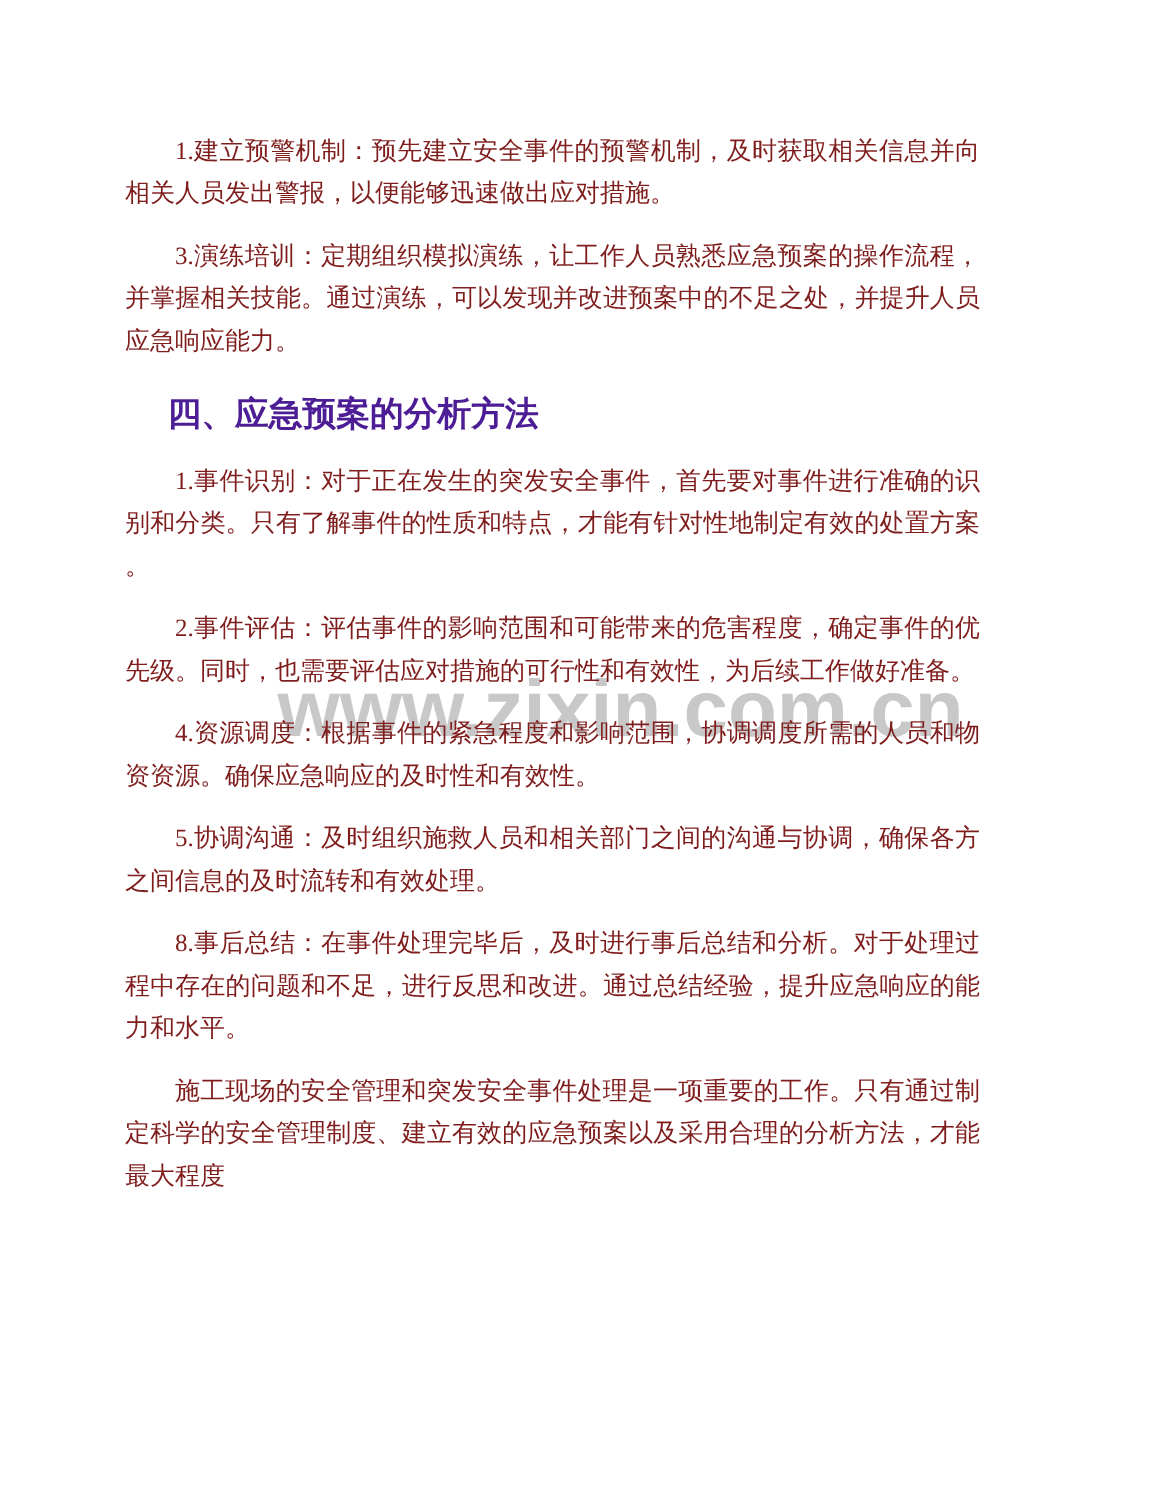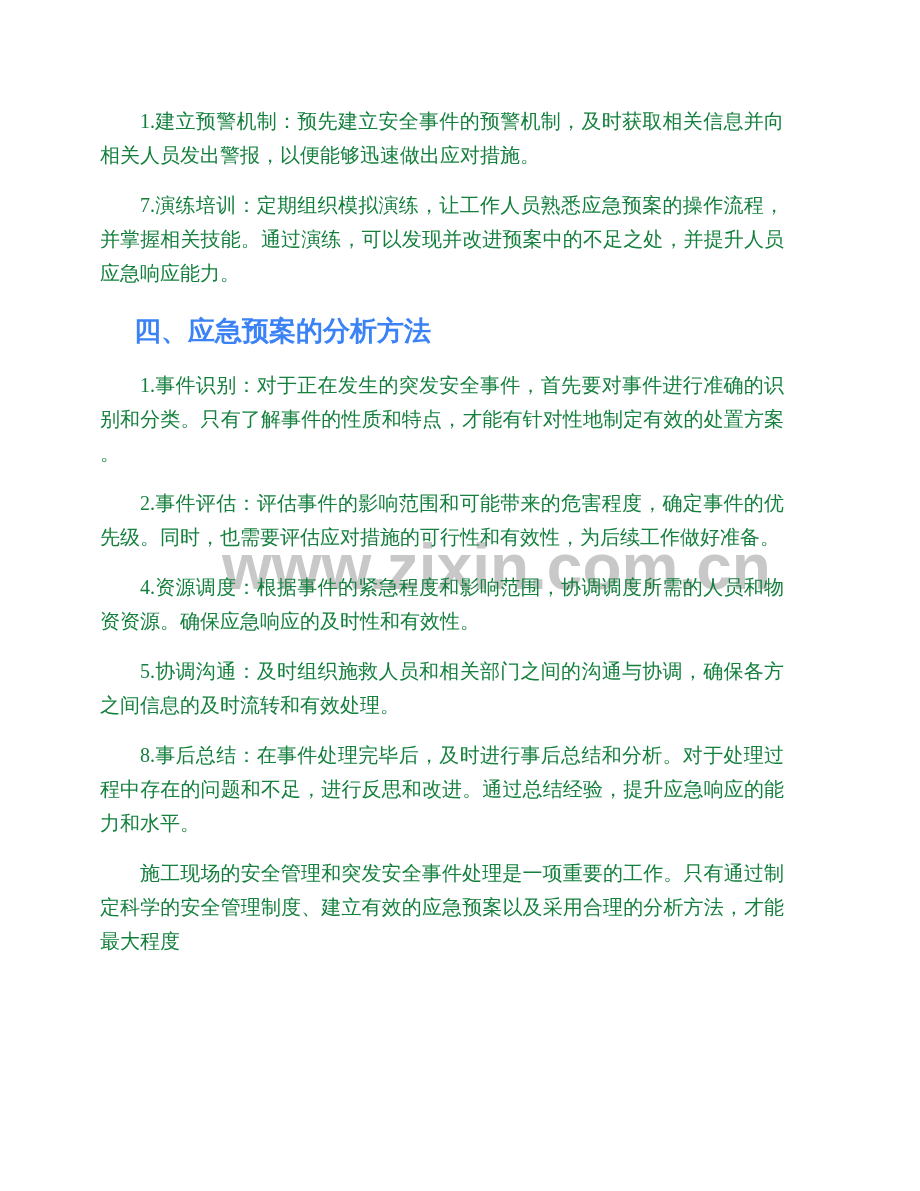--- a/index.html
+++ b/index.html
@@ -32,48 +32,48 @@
     left: 100px;
     top: 88px;
     width: 684px;
     z-index: 1;
   }
   p.par {
     margin: 16px 0 0 0;
     font-family: "Liberation Serif", "DejaVu Serif", serif;
     font-size: 20px;
     line-height: 34px;
-    color: #15803d;
+    color: #7f1d1d;
     text-align: justify;
     text-indent: 40px;
     word-break: break-all;
     line-break: anywhere;
   }
   h2.hd {
     margin: 20px 0 0 34px;
     font-family: "Liberation Sans", "DejaVu Sans", sans-serif;
     font-size: 27px;
     line-height: 42px;
     font-weight: 700;
-    color: #3b82f6;
+    color: #4c1d95;
   }
 </style>
 </head>
 <body>
 
 <div class="page">
 
   <div class="watermark">www.zixin.com.cn</div>
 
   <div class="content">
 
     <p class="par">1.建立预警机制：预先建立安全事件的预警机制，及时获取相关信息并向相关人员发出警报，以便能够迅速做出应对措施。</p>
 
 
-    <p class="par">7.演练培训：定期组织模拟演练，让工作人员熟悉应急预案的操作流程，并掌握相关技能。通过演练，可以发现并改进预案中的不足之处，并提升人员应急响应能力。</p>
+    <p class="par">3.演练培训：定期组织模拟演练，让工作人员熟悉应急预案的操作流程，并掌握相关技能。通过演练，可以发现并改进预案中的不足之处，并提升人员应急响应能力。</p>
 
     <h2 class="hd">四、应急预案的分析方法</h2>
 
     <p class="par">1.事件识别：对于正在发生的突发安全事件，首先要对事件进行准确的识别和分类。只有了解事件的性质和特点，才能有针对性地制定有效的处置方案。</p>
 
     <p class="par">2.事件评估：评估事件的影响范围和可能带来的危害程度，确定事件的优先级。同时，也需要评估应对措施的可行性和有效性，为后续工作做好准备。</p>
 
     <p class="par">4.资源调度：根据事件的紧急程度和影响范围，协调调度所需的人员和物资资源。确保应急响应的及时性和有效性。</p>
 
     <p class="par">5.协调沟通：及时组织施救人员和相关部门之间的沟通与协调，确保各方之间信息的及时流转和有效处理。</p>

